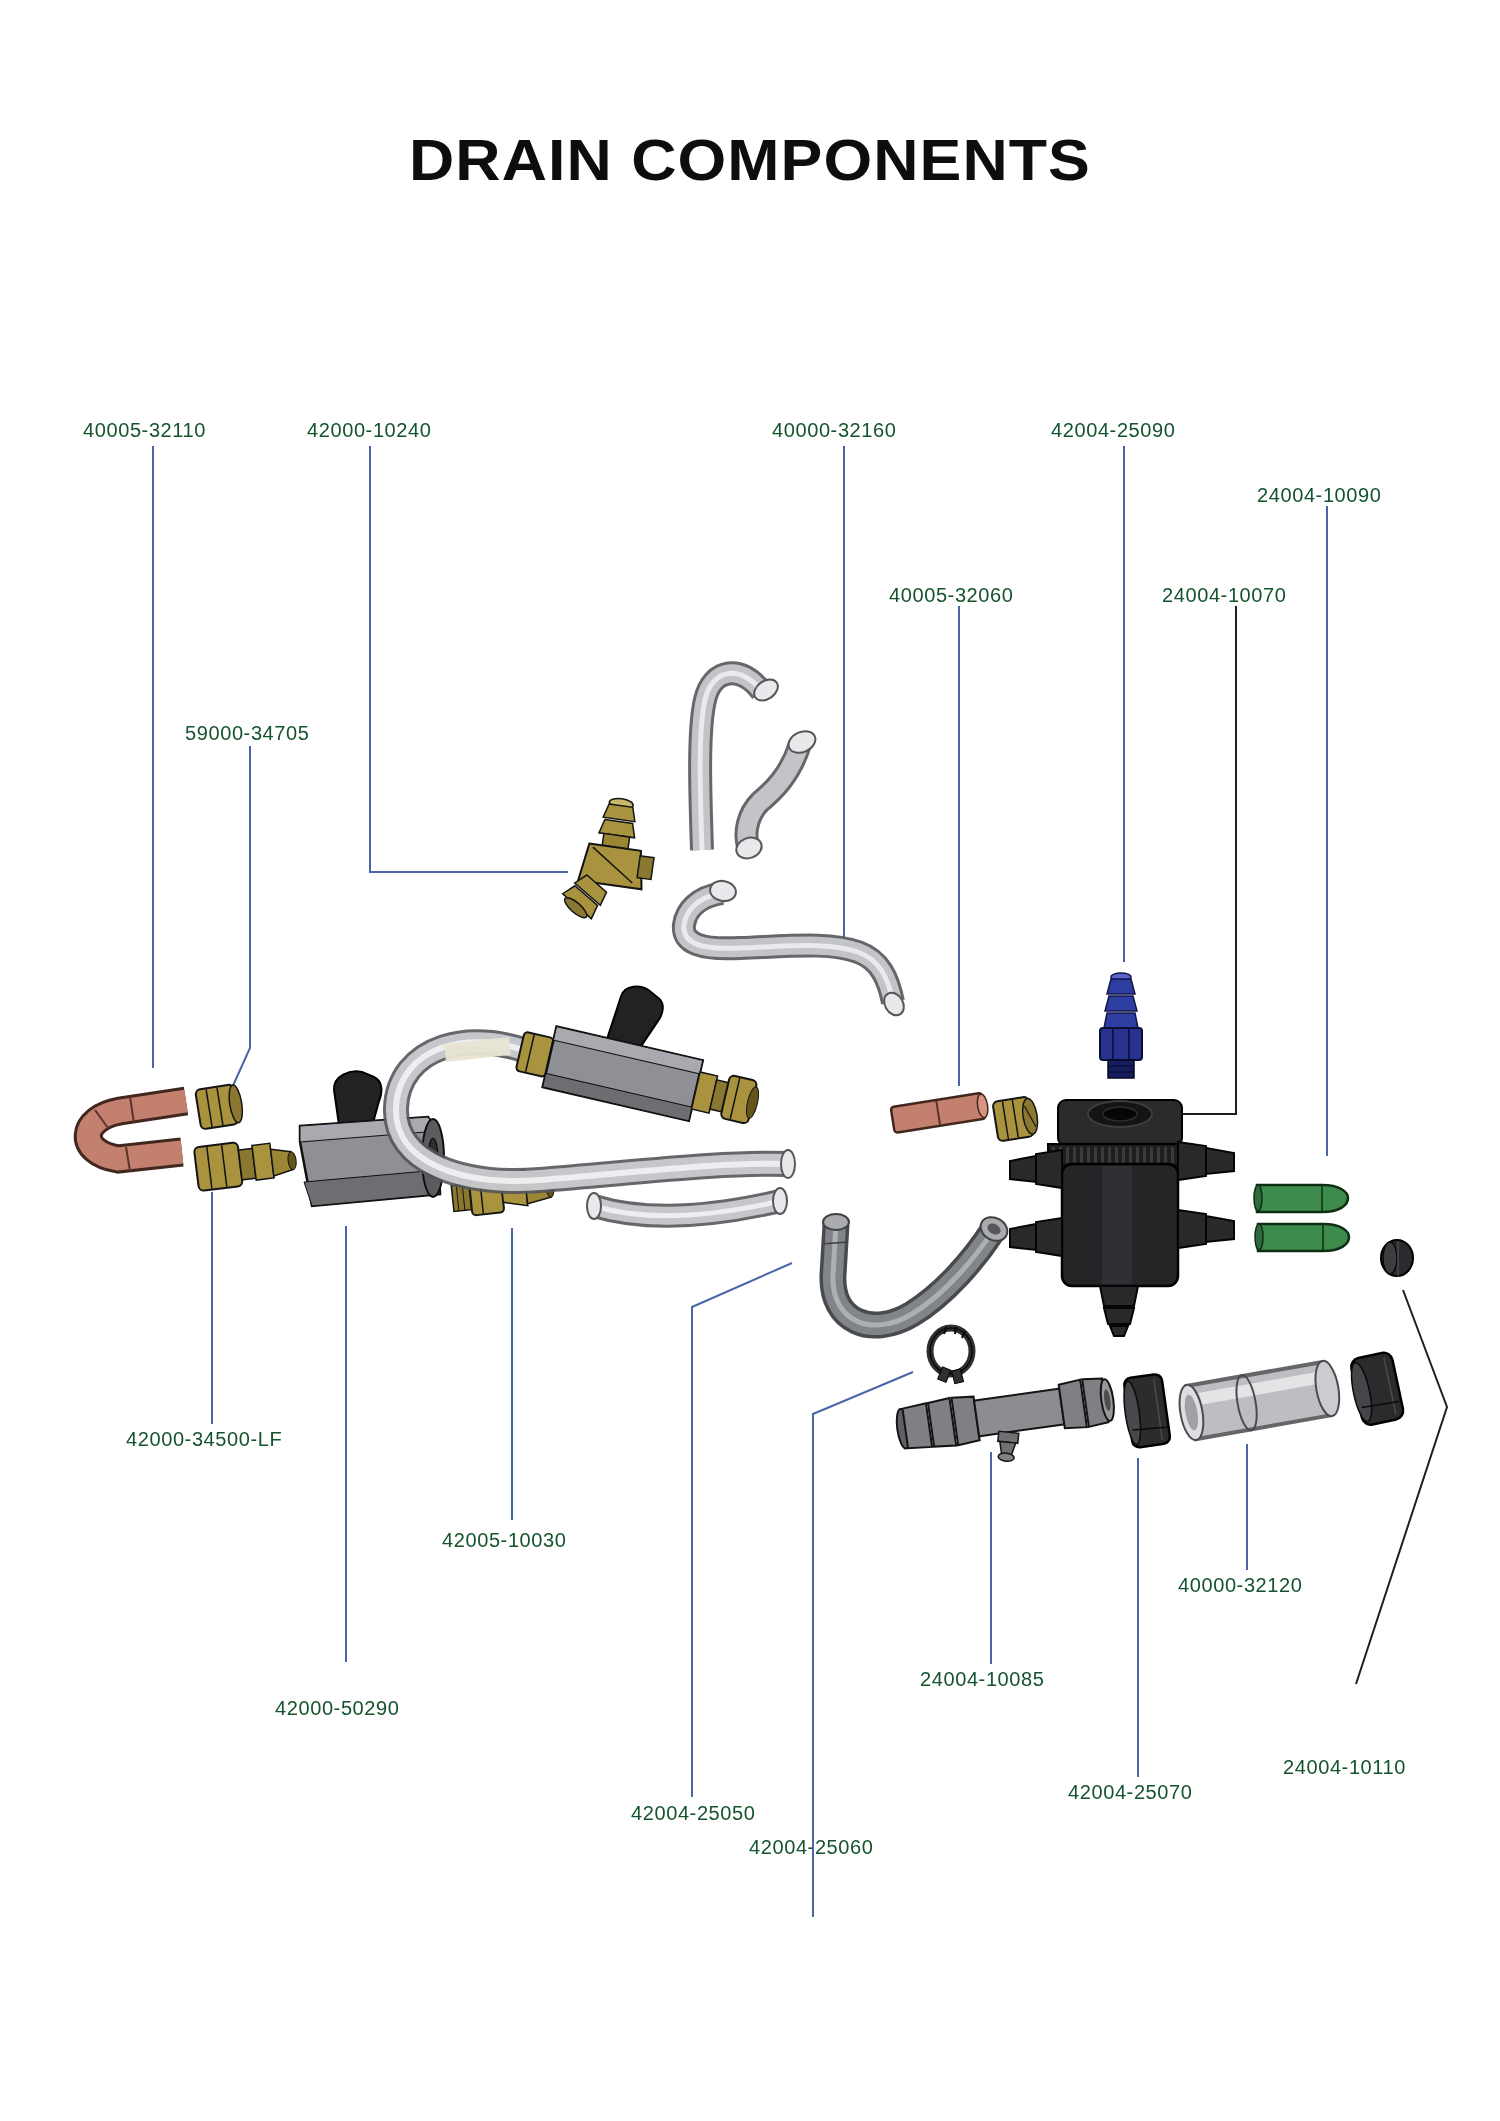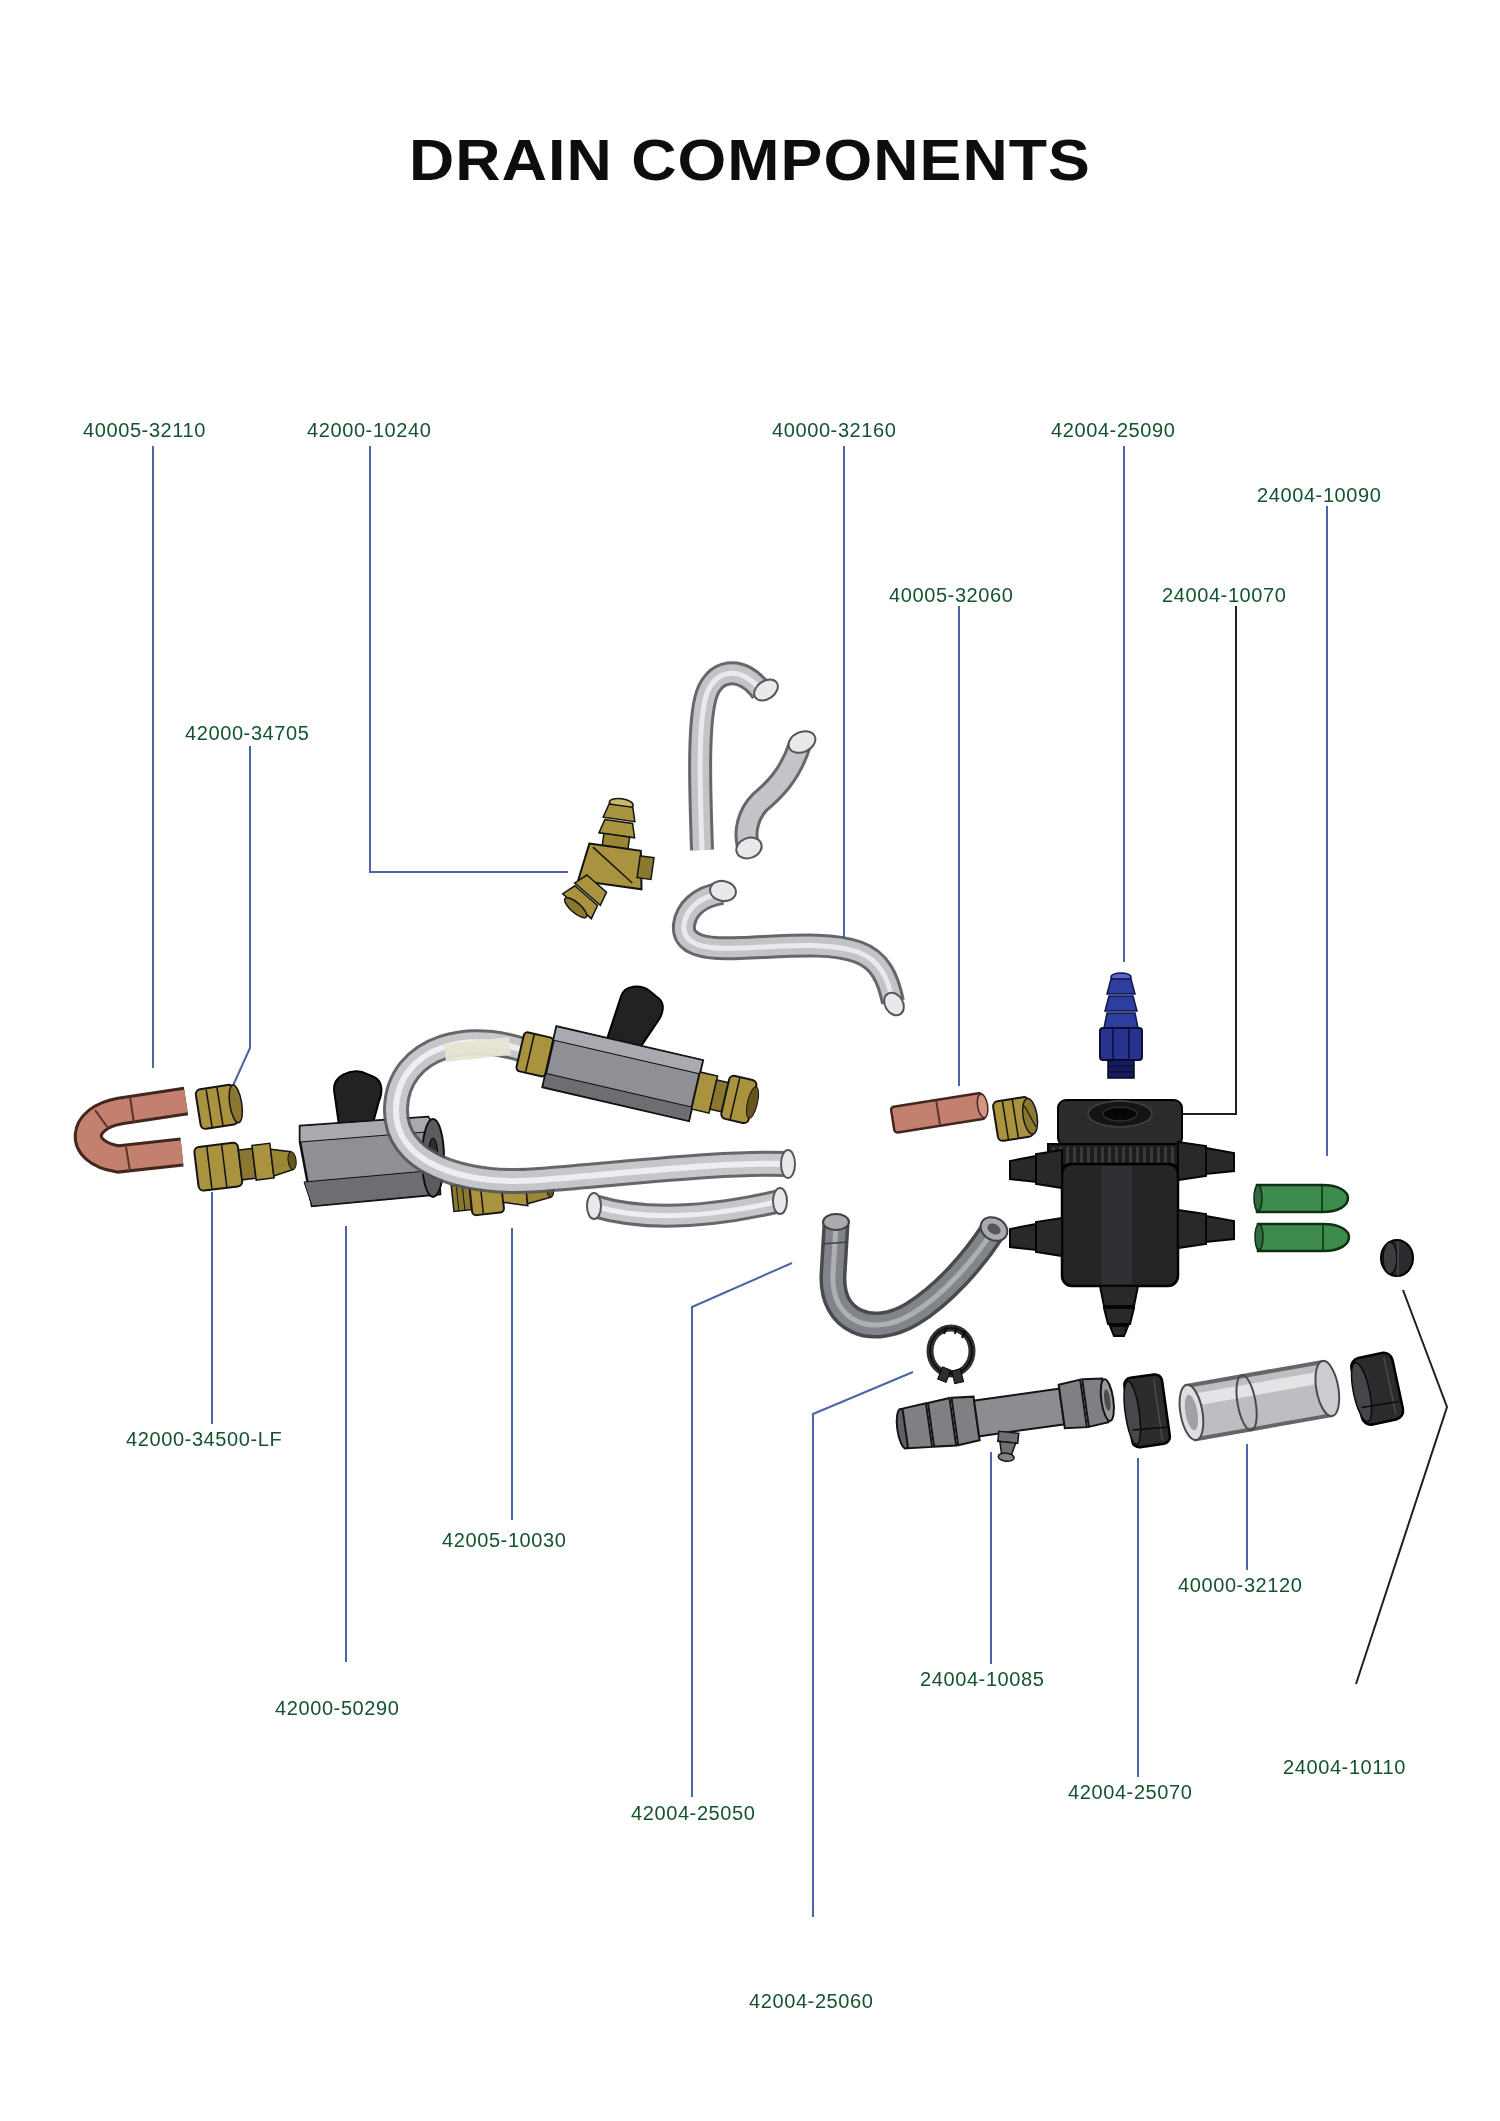--- a/index.html
+++ b/index.html
@@ -23,30 +23,30 @@
 
 <div id="page-title">DRAIN COMPONENTS</div>
 
 <div class="plabel" style="left:83px;top:419px">40005-32110</div>
 <div class="plabel" style="left:307px;top:419px">42000-10240</div>
 <div class="plabel" style="left:772px;top:419px">40000-32160</div>
 <div class="plabel" style="left:1051px;top:419px">42004-25090</div>
 <div class="plabel" style="left:1257px;top:484px">24004-10090</div>
 <div class="plabel" style="left:889px;top:584px">40005-32060</div>
 <div class="plabel" style="left:1162px;top:584px">24004-10070</div>
-<div class="plabel" style="left:185px;top:722px">42000-34705</div>
+<div class="plabel" style="left:185px;top:722px">59000-34705</div>
 <div class="plabel" style="left:126px;top:1428px">42000-34500-LF</div>
 <div class="plabel" style="left:442px;top:1529px">42005-10030</div>
 <div class="plabel" style="left:275px;top:1697px">42000-50290</div>
 <div class="plabel" style="left:1178px;top:1574px">40000-32120</div>
 <div class="plabel" style="left:920px;top:1668px">24004-10085</div>
 <div class="plabel" style="left:1283px;top:1756px">24004-10110</div>
 <div class="plabel" style="left:1068px;top:1781px">42004-25070</div>
 <div class="plabel" style="left:631px;top:1802px">42004-25050</div>
-<div class="plabel" style="left:749px;top:1990px">42004-25060</div>
+<div class="plabel" style="left:749px;top:1836px">42004-25060</div>
 
 <svg id="diagram" width="1500" height="2121" viewBox="0 0 1500 2121" xmlns="http://www.w3.org/2000/svg">
 
   <g fill="none" stroke-width="2">
     <polyline stroke="#4a66a8" points="153,446 153,1068"></polyline>
     <polyline stroke="#4a66a8" points="370,446 370,872 568,872"></polyline>
     <polyline stroke="#4a66a8" points="844,446 844,938"></polyline>
     <polyline stroke="#4a66a8" points="1124,446 1124,962"></polyline>
     <polyline stroke="#4a66a8" points="1327,506 1327,1156"></polyline>
     <polyline stroke="#4a66a8" points="959,606 959,1086"></polyline>

